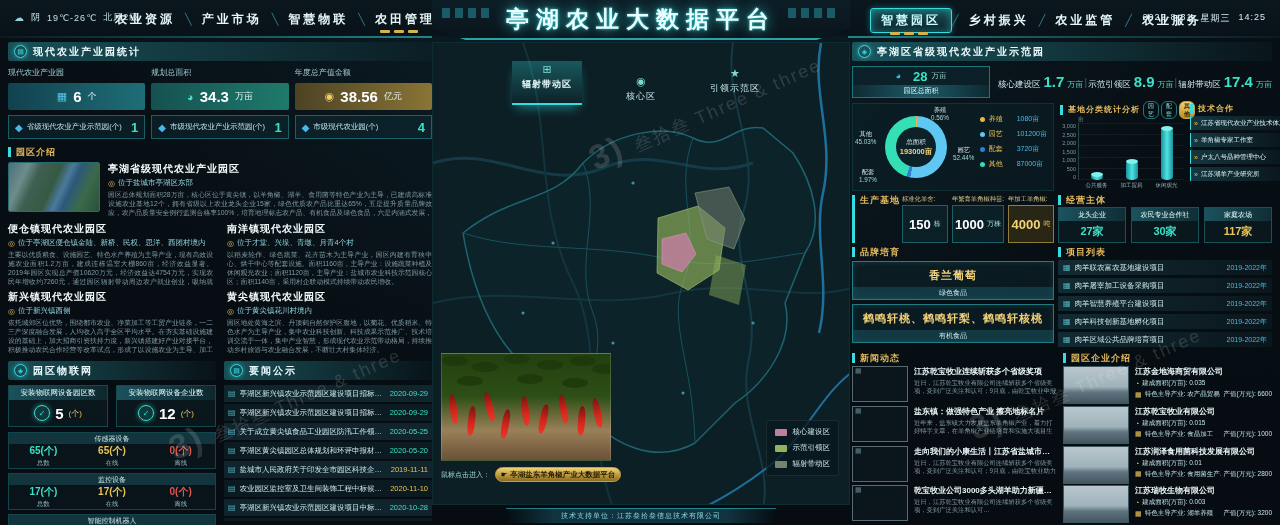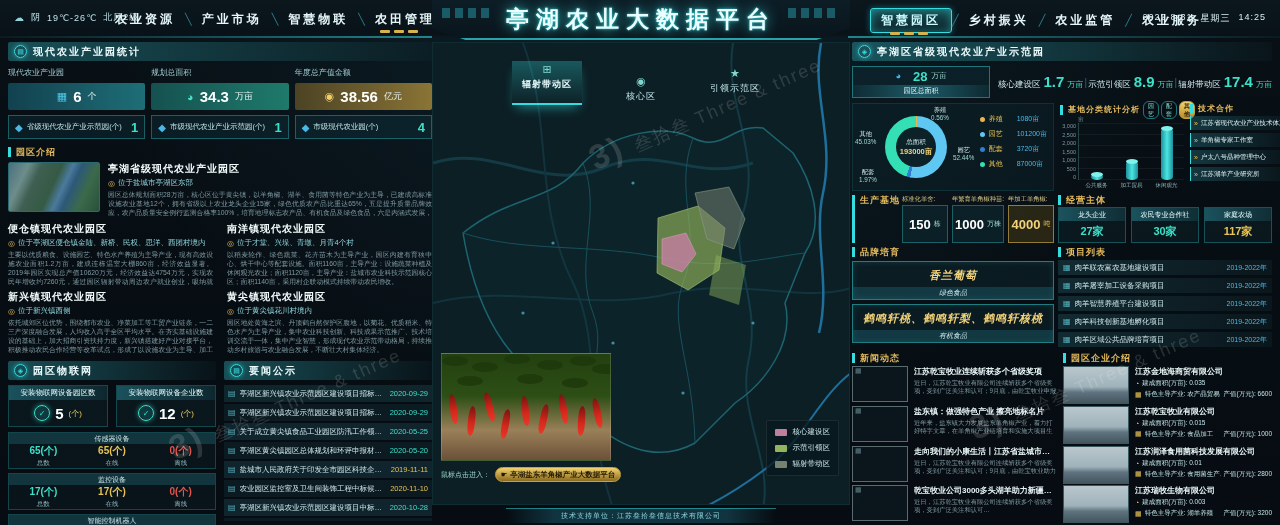--- a/index.html
+++ b/index.html
@@ -210,21 +210,21 @@
   .biz-row { display:flex; gap:5px; flex:1;}
   .biz-box { flex:1; border:1px solid rgba(53,221,224,.3); background:rgba(14,40,48,.4); display:flex; flex-direction:column;}
   .biz-box .bl { height:13px; line-height:13px; text-align:center; font-size:7px; color:#eafcfd;
       background:linear-gradient(90deg,rgba(40,130,145,.55),rgba(40,130,145,.2)); white-space:nowrap; overflow:hidden;}
   .biz-box .bv { flex:1; display:flex; align-items:center; justify-content:center; font-size:11px; font-weight:bold; color:#3be0c8;}
   .biz-box.gold .bv { color:#e8c355;}
 
   .lists-row { display:flex; gap:4px; height:102px; flex:none;}
   .brand-panel { width:202px; flex:none; display:flex; flex-direction:column; gap:4px;}
   .brand-grid { display:flex; gap:5px;}
-  .brand-box { flex:1; border:1px solid rgba(53,221,224,.5); background:rgba(16,48,58,.35); box-shadow:0 0 6px rgba(53,221,224,.15) inset;font-style:italic;}
+  .brand-box { flex:1; border:1px solid rgba(53,221,224,.5); background:rgba(16,48,58,.35); box-shadow:0 0 6px rgba(53,221,224,.15) inset;}
   .brand-box .bn { text-align:center; font-size:11px; font-weight:bold; color:#f2d37a; padding:6px 2px 4px; letter-spacing:1px; white-space:nowrap; overflow:hidden;}
   .brand-box .bt { text-align:center; font-size:7px; color:#cfe8ec; background:rgba(40,130,145,.3); height:12px; line-height:12px;}
   .proj-panel { flex:1; display:flex; flex-direction:column; gap:3px; min-width:0;}
   .proj-row { height:15px; display:flex; align-items:center; gap:4px; padding:0 5px;
       background:linear-gradient(90deg,rgba(34,86,96,.4),rgba(34,86,96,.12));}
   .proj-row .pi { color:#58b7c4; font-size:8px;}
   .proj-row .pn { flex:1; font-size:7.5px; color:#cfe8ec; white-space:nowrap; overflow:hidden;}
   .proj-row .py { font-size:7px; color:#49b8e8;}
 
   .bottom-row { display:flex; gap:6px; flex:1; min-height:0;}

